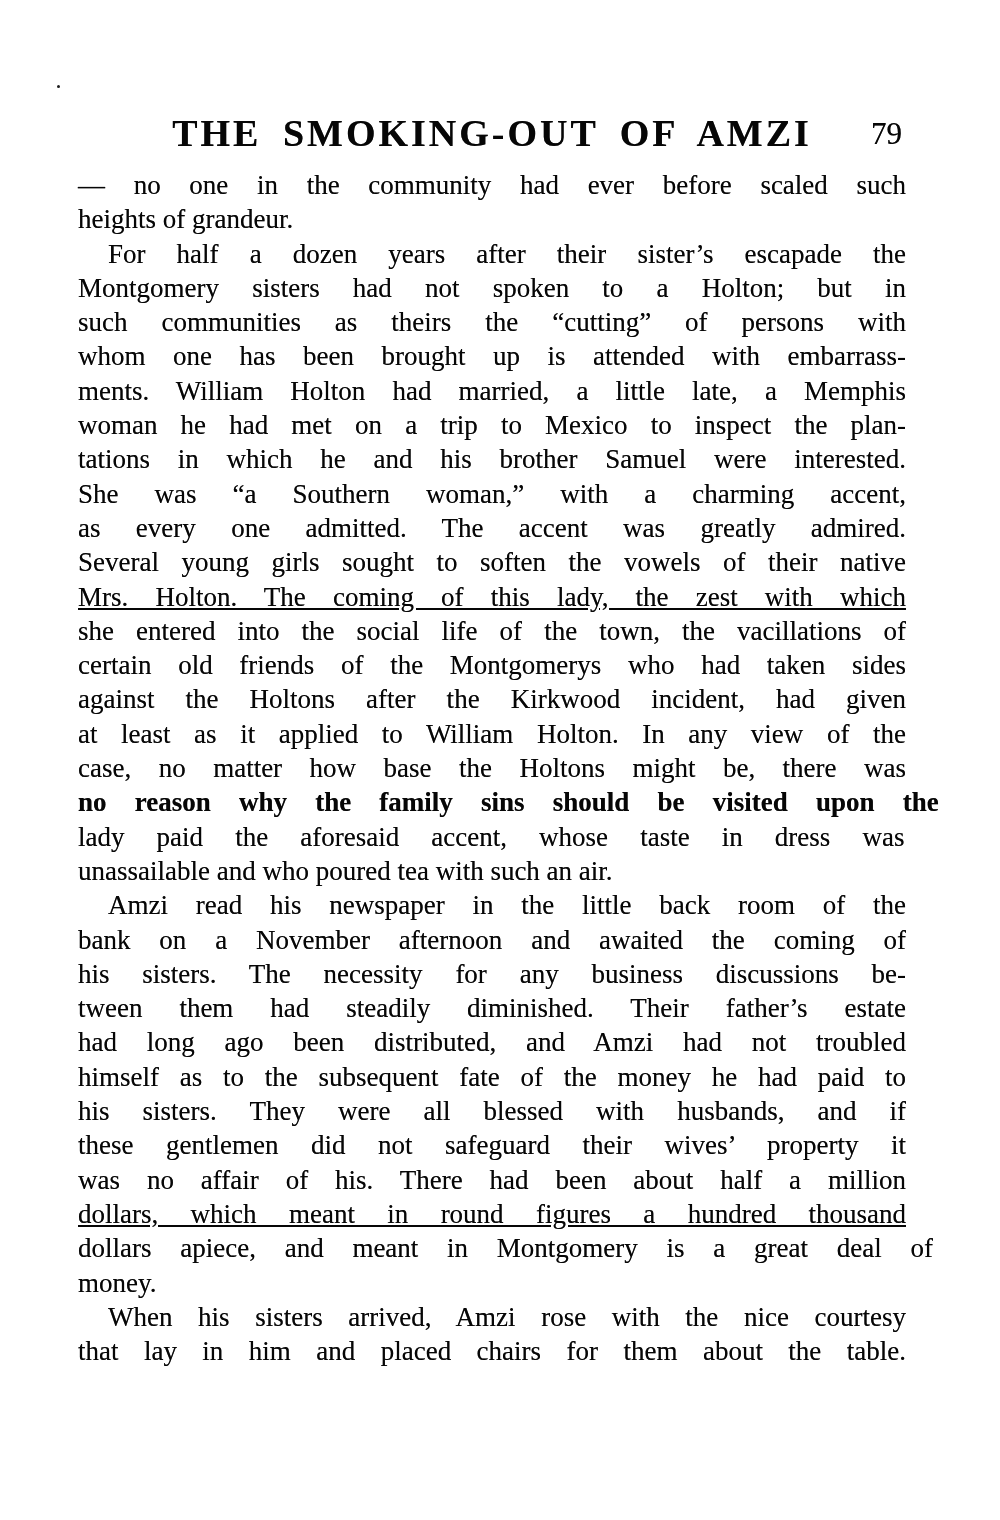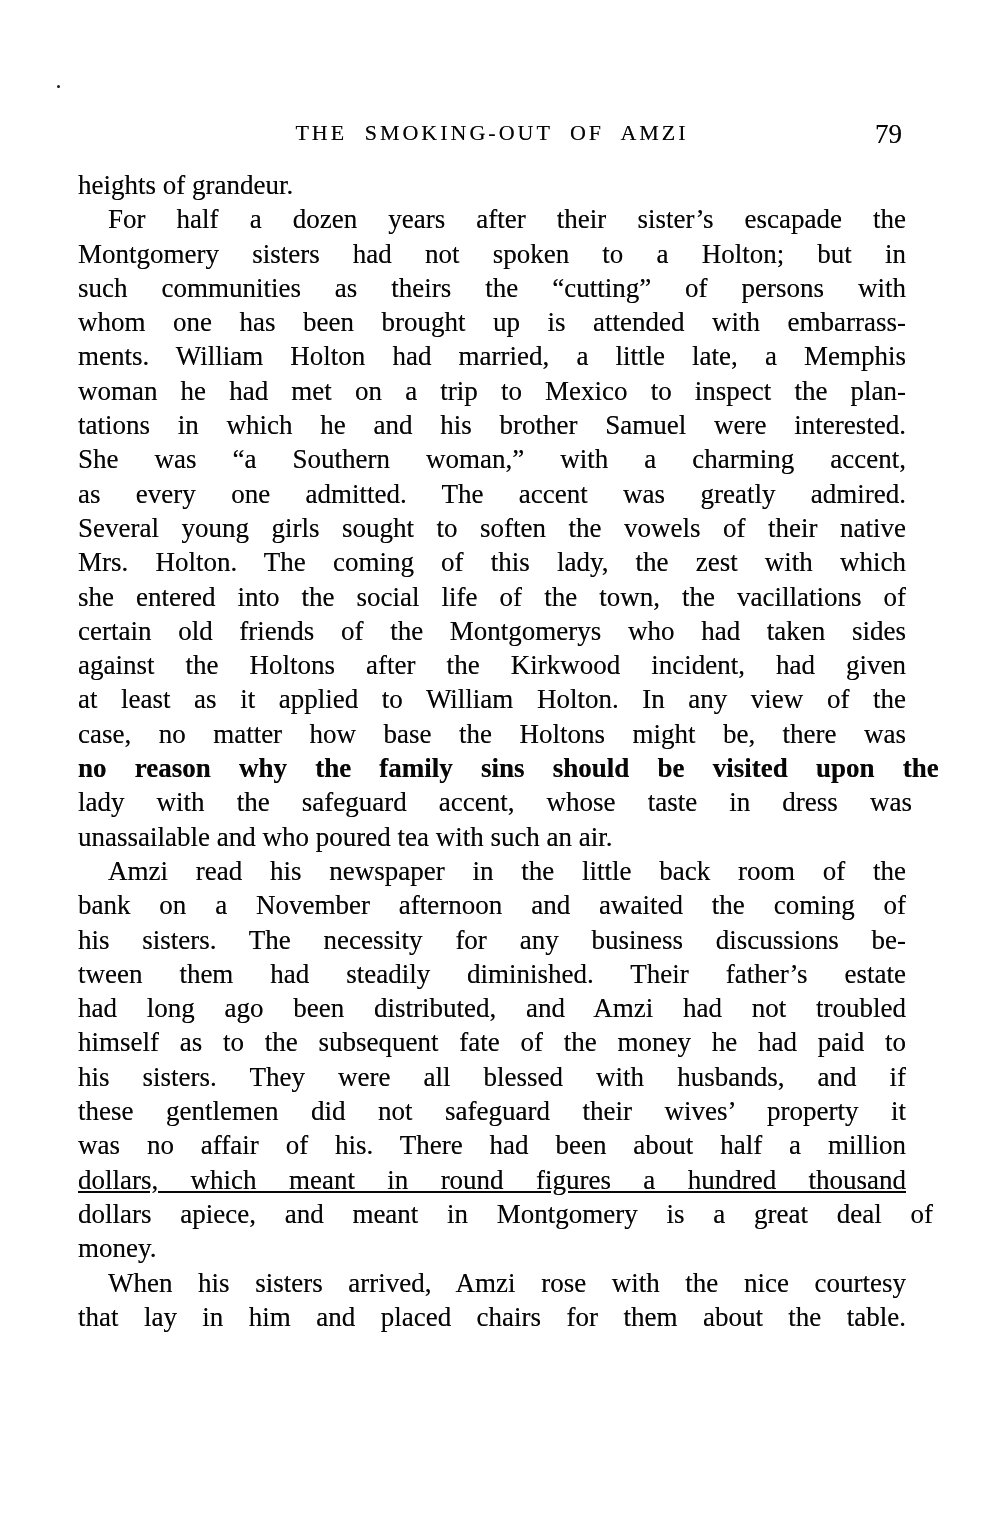--- a/index.html
+++ b/index.html
@@ -17,27 +17,27 @@
     position: absolute; left: 57px; top: 85px;
     width: 3px; height: 3px; background: #1c1c1c; border-radius: 50%;
   }
 
   .header {
     position: absolute; left: 78px; top: 112px; width: 828px; height: 42px;
     text-shadow: 0 0 0.5px rgba(0,0,0,0.6);
   }
   .running-title {
     position: absolute; left: 50%; transform: translateX(-50%); top: 0;
-    font-size: 22px; font-weight: normal;
+    font-size: 38px; font-weight: bold;
     letter-spacing: 3px; word-spacing: 9px;
     white-space: nowrap; line-height: 42px;
   }
   .page-number {
     position: absolute; right: 4px; top: 1px;
-    font-size: 27px; line-height: 42px;
+    font-size: 31px; line-height: 42px;
   }
 
   .textblock {
     position: absolute; left: 78px; top: 168px; width: 828px;
     font-size: 27px;
     text-shadow: 0 0 0.5px rgba(0,0,0,0.55);
   }
   .line {
     height: 34.3px; line-height: 34.3px;
     white-space: nowrap;
@@ -50,39 +50,40 @@
 
 <div class="page">
   <div class="speck"></div>
 
   <div class="header">
     <span class="running-title">THE SMOKING-OUT OF AMZI</span>
     <span class="page-number">79</span>
   </div>
 
   <div class="textblock" id="textblock">
+      <div class="line"><span style="word-spacing: 21.92px;">— no one in the community had ever before scaled such</span></div>
       <div class="line"><span>heights of grandeur.</span></div>
       <div class="line indent"><span style="word-spacing: 24.33px;">For half a dozen years after their sister’s escapade the</span></div>
       <div class="line"><span style="word-spacing: 26.42px;">Montgomery sisters had not spoken to a Holton; but in</span></div>
       <div class="line"><span style="word-spacing: 27.2px;">such communities as theirs the “cutting” of persons with</span></div>
       <div class="line"><span style="word-spacing: 20.77px;">whom one has been brought up is attended with embarrass-</span></div>
       <div class="line"><span style="word-spacing: 20.36px;">ments. William Holton had married, a little late, a Memphis</span></div>
       <div class="line"><span style="word-spacing: 16.39px;">woman he had met on a trip to Mexico to inspect the plan-</span></div>
       <div class="line"><span style="word-spacing: 21.02px;">tations in which he and his brother Samuel were interested.</span></div>
       <div class="line"><span style="word-spacing: 29.27px;">She was “a Southern woman,” with a charming accent,</span></div>
       <div class="line"><span style="word-spacing: 28.59px;">as every one admitted. The accent was greatly admired.</span></div>
       <div class="line"><span style="word-spacing: 15.76px;">Several young girls sought to soften the vowels of their native</span></div>
-      <div class="line"><span style="word-spacing: 20.41px;">Mrs. Holton. The coming of this lady, the zest with which</span></div>
+      <div class="line"><span style="word-spacing: 20.41px; text-decoration: underline;">Mrs. Holton. The coming of this lady, the zest with which</span></div>
       <div class="line"><span style="word-spacing: 15.29px;">she entered into the social life of the town, the vacillations of</span></div>
       <div class="line"><span style="word-spacing: 19.93px;">certain old friends of the Montgomerys who had taken sides</span></div>
       <div class="line"><span style="word-spacing: 24.3px;">against the Holtons after the Kirkwood incident, had given</span></div>
       <div class="line"><span style="word-spacing: 16.83px;">at least as it applied to William Holton. In any view of the</span></div>
       <div class="line"><span style="word-spacing: 20.72px;">case, no matter how base the Holtons might be, there was</span></div>
       <div class="line"><span style="word-spacing: 21.46px; font-weight: bold;">no reason why the family sins should be visited upon the</span></div>
-      <div class="line"><span style="word-spacing: 25.35px;">lady with the safeguard accent, whose taste in dress was</span></div>
+      <div class="line"><span style="word-spacing: 25.35px;">lady paid the aforesaid accent, whose taste in dress was</span></div>
       <div class="line"><span>unassailable and who poured tea with such an air.</span></div>
       <div class="line indent"><span style="word-spacing: 21.02px;">Amzi read his newspaper in the little back room of the</span></div>
       <div class="line"><span style="word-spacing: 22.11px;">bank on a November afternoon and awaited the coming of</span></div>
       <div class="line"><span style="word-spacing: 26.04px;">his sisters. The necessity for any business discussions be-</span></div>
       <div class="line"><span style="word-spacing: 30.17px;">tween them had steadily diminished. Their father’s estate</span></div>
       <div class="line"><span style="word-spacing: 23.01px;">had long ago been distributed, and Amzi had not troubled</span></div>
       <div class="line"><span style="word-spacing: 14.01px;">himself as to the subsequent fate of the money he had paid to</span></div>
       <div class="line"><span style="word-spacing: 26.32px;">his sisters. They were all blessed with husbands, and if</span></div>
       <div class="line"><span style="word-spacing: 25.77px; margin-top: 28px;">these gentlemen did not safeguard their wives’ property it</span></div>
       <div class="line"><span style="word-spacing: 20.15px;">was no affair of his. There had been about half a million</span></div>

